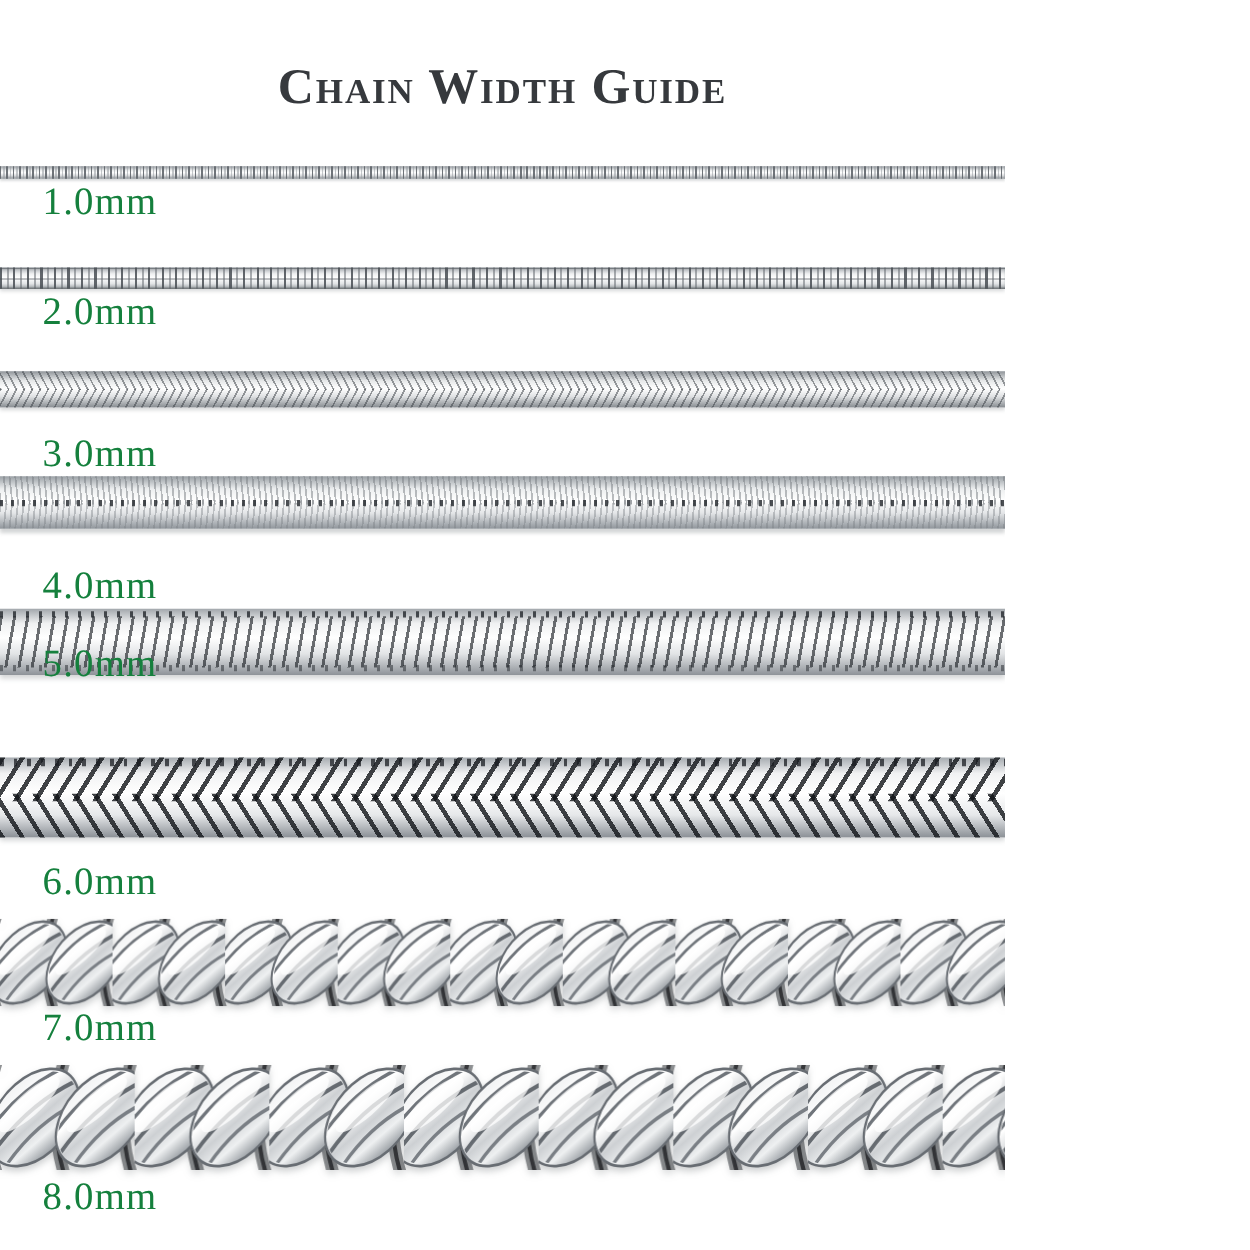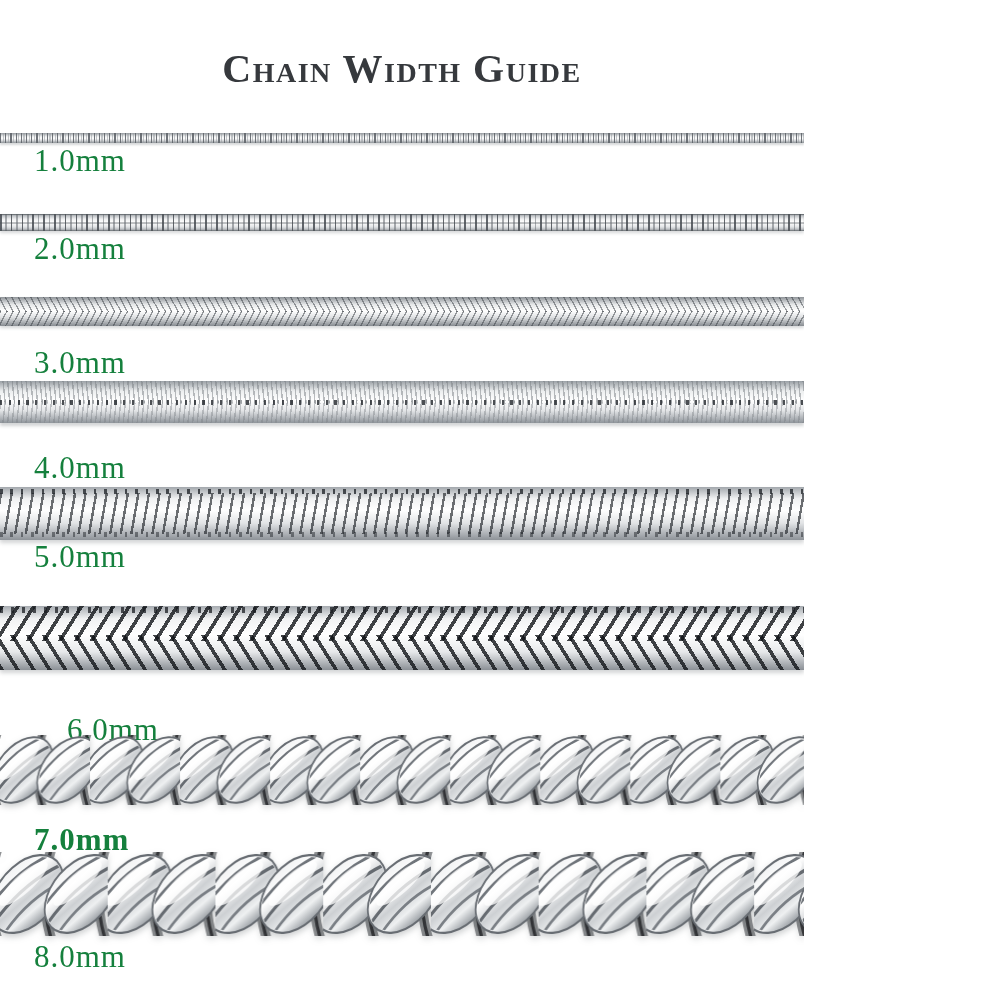--- a/index.html
+++ b/index.html
@@ -90,21 +90,21 @@
     background-position:0 1px,0 0,0 100%,0 0;
     background-repeat:no-repeat;
     box-shadow:0 3px 4px rgba(110,115,120,.3);
   }
   
   .c7{top:735px;height:70px;filter:drop-shadow(0 3px 3px rgba(90,95,100,.3));}
   .c8{top:852px;height:84px;filter:drop-shadow(0 3px 3px rgba(90,95,100,.3));}
   .c7 svg,.c8 svg{display:block;width:100%;height:100%;}
 
   .l1{top:144px;} .l2{top:232px;} .l3{top:346px;} .l4{top:451px;}
-  .l5{top:540px;} .l6{top:713px;margin-left:33px;} .l7{top:823px;font-weight:bold;} .l8{top:940px;text-align:center;}
+  .l5{top:514px;} .l6{top:688px;} .l7{top:805px;} .l8{top:940px;text-align:center;}
 </style>
 </head>
 <body>
 
 <div class="guide">
 
   <h1 class="title">Chain Width Guide</h1>
 
   <div class="chain c1"></div>
   <div class="size-label l1">1.0mm</div>

